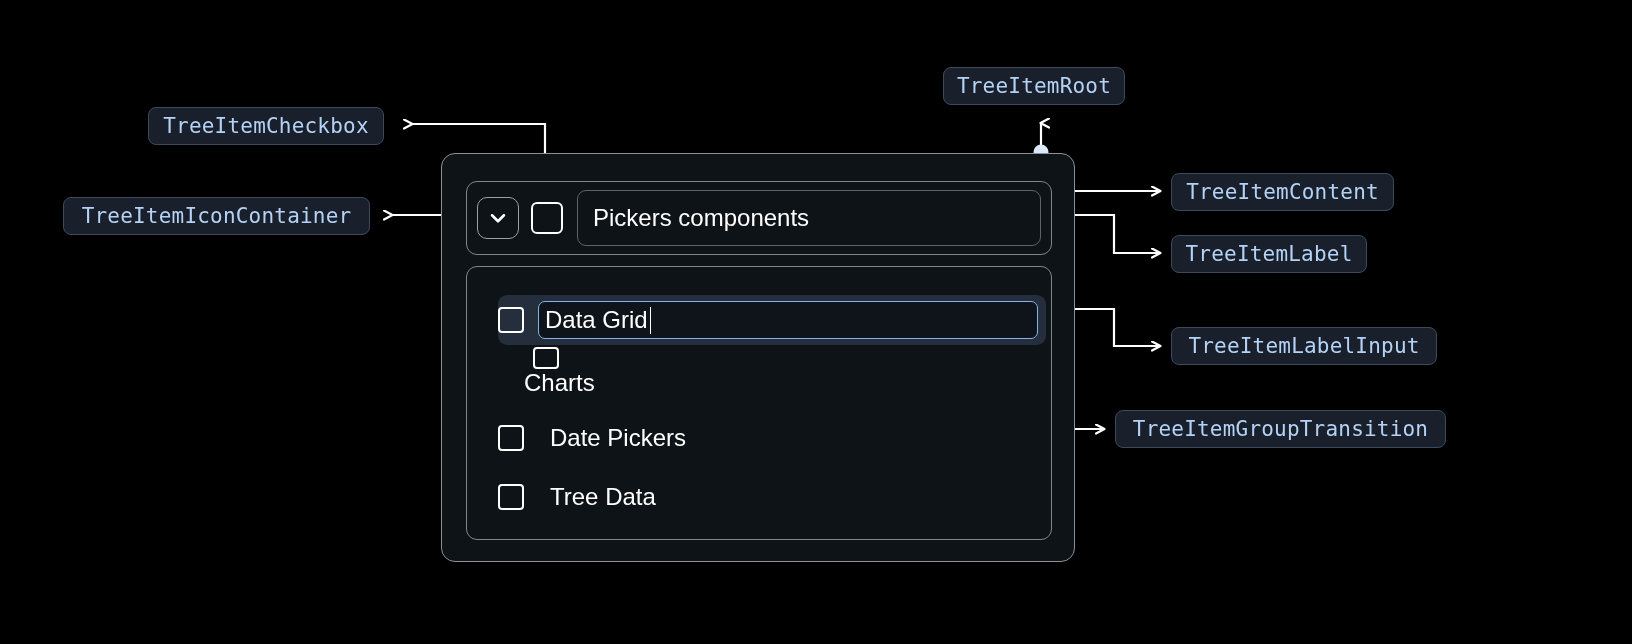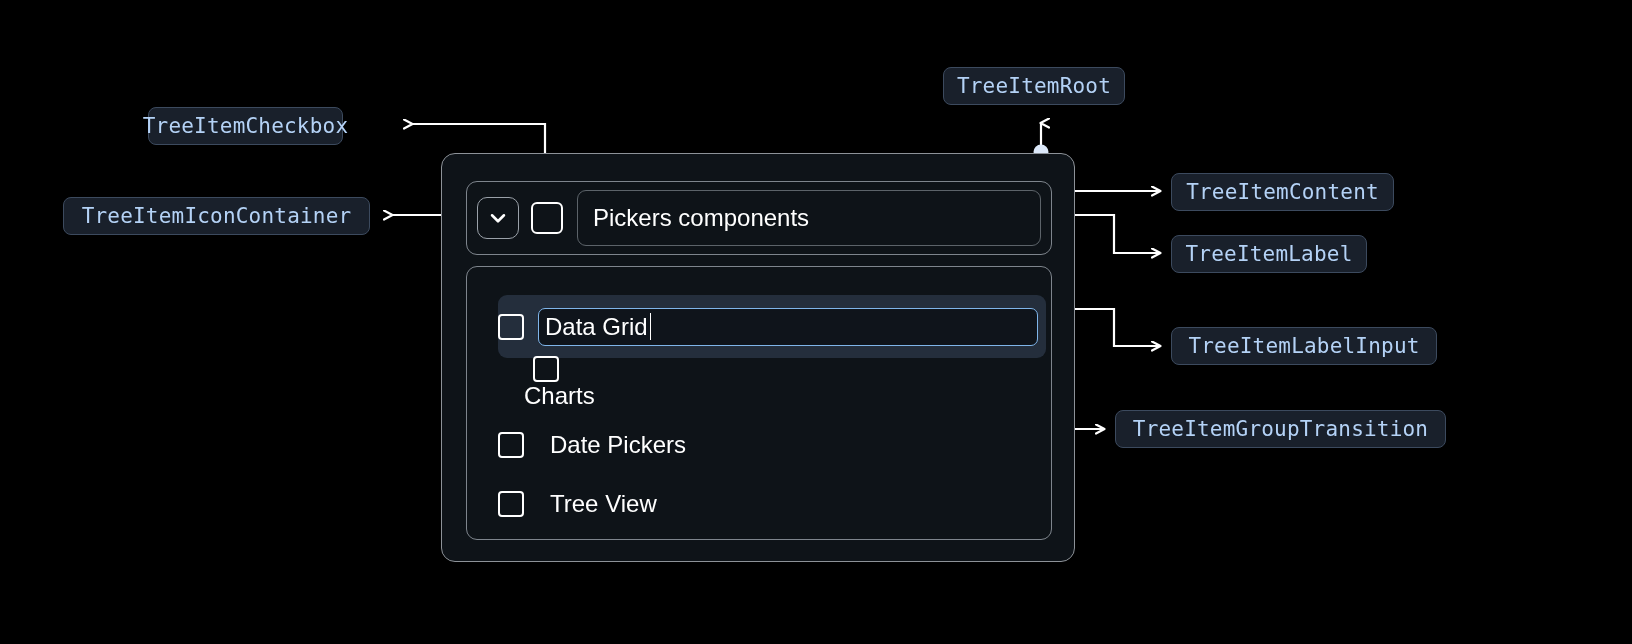--- a/index.html
+++ b/index.html
@@ -109,21 +109,21 @@
     height: 274px;
     box-sizing: border-box;
     background: #0e1318;
     border: 1.5px solid #7e858d;
     border-radius: 11px;
     overflow: hidden;
   }
   .row {
     position: absolute;
     left: 31px;
-    height: 63px;
+    height: 50px;
     display: flex;
     align-items: center;
     justify-content: flex-end;
   }
   .row.selected {
     left: 31px;
     width: 548px;
     background: #242e3c;
     border-radius: 9px;
   }
@@ -214,21 +214,21 @@
       <circle cx="1041" cy="152" r="7.5"></circle>
       <circle cx="1053" cy="191" r="7.5"></circle>
       <circle cx="1042" cy="215" r="7.5"></circle>
       <circle cx="1042" cy="309" r="7.5"></circle>
       <circle cx="1053" cy="429" r="7.5"></circle>
       <circle cx="545" cy="198" r="7.5"></circle>
       <circle cx="477" cy="215" r="7.5"></circle>
     </g>
   </svg>
 
-  <div class="chip" style="left:148px; top:107px; width:195px;">
+  <div class="chip" style="left:148px; top:107px; width:236px;">
     <span>TreeItemCheckbox</span>
   </div>
 
   <div class="chip" style="left:63px; top:197px; width:307px;">
     <span>TreeItemIconContainer</span>
   </div>
 
   <div class="chip" style="left:943px; top:67px; width:182px;">
     <span>TreeItemRoot</span>
   </div>
@@ -281,19 +281,19 @@
         <span class="item-label">Charts</span>
       </div>
 
       <div class="row" style="top:146px;">
         <div class="cb-item"></div>
         <span class="item-label">Date Pickers</span>
       </div>
 
       <div class="row" style="top:205px;">
         <div class="cb-item"></div>
-        <span class="item-label">Tree View</span>
+        <span class="item-label">Tree Data</span>
       </div>
 
     </div>
   </div>
 
 </div>
 
 </body></html>

